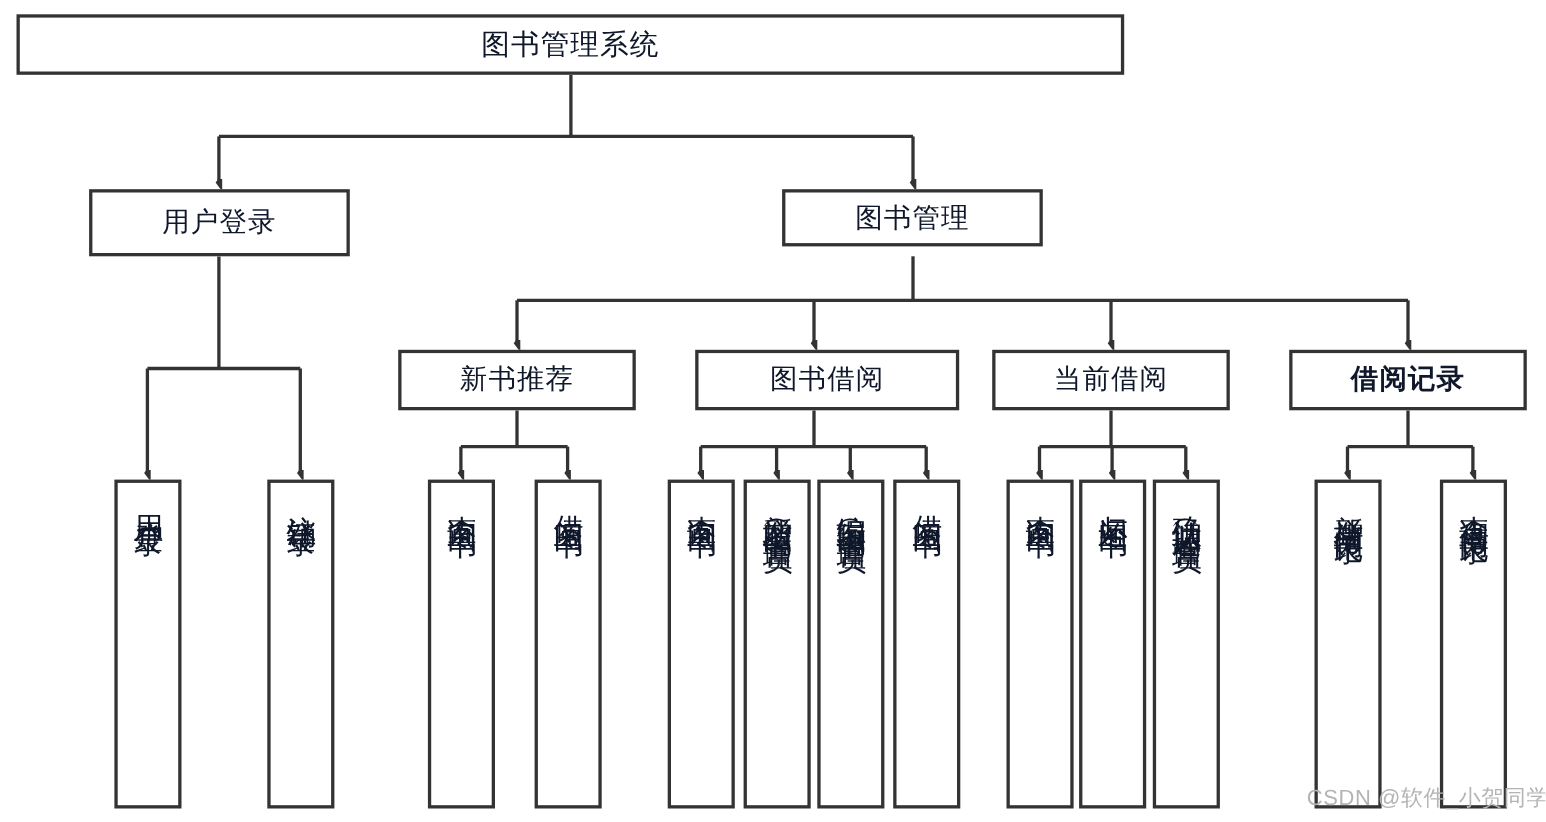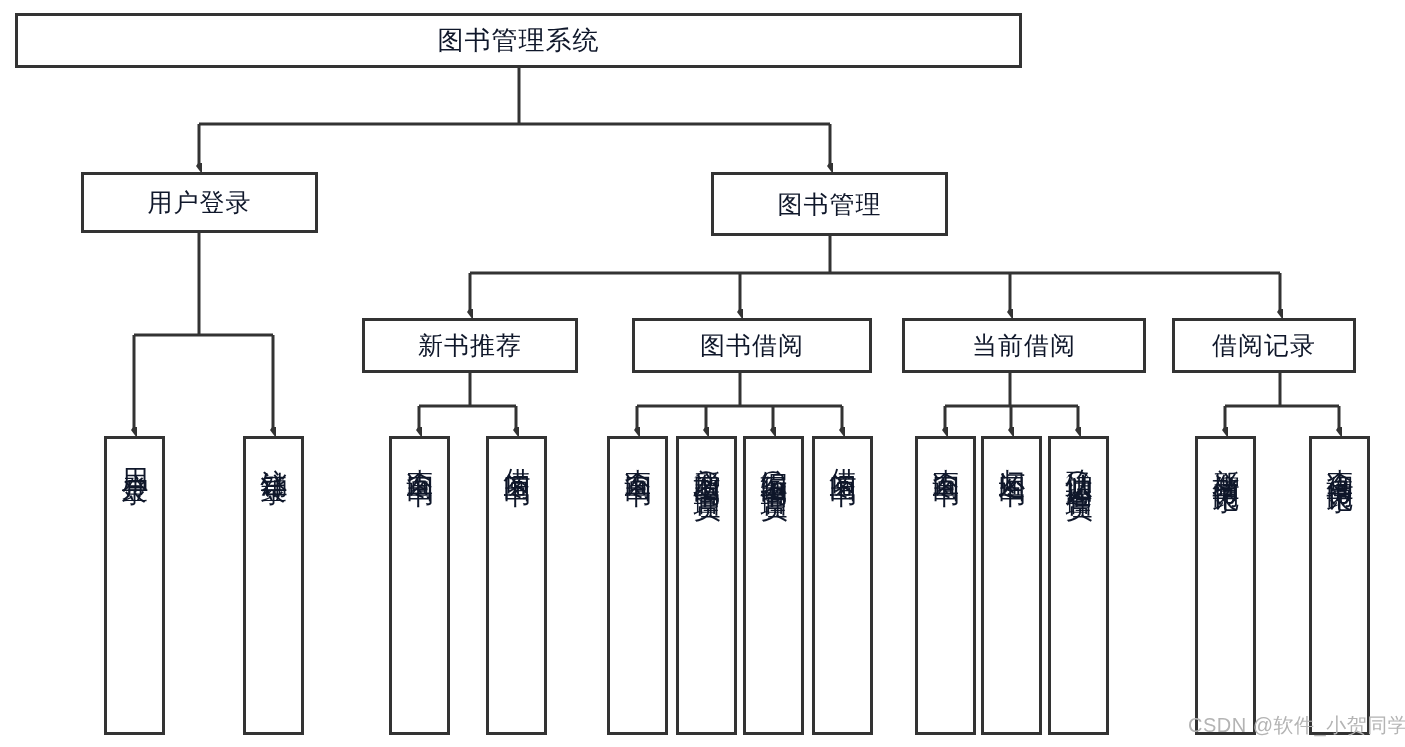--- a/index.html
+++ b/index.html
@@ -94,34 +94,34 @@
     </g>
   </svg>
 
   <div class="node root h" style="left:15px;top:13px;width:1007px;height:55px;">
     <span class="txt">图书管理系统</span>
   </div>
 
   <div class="node h" style="left:81px;top:172px;width:237px;height:61px;">
     <span class="txt">用户登录</span>
   </div>
-  <div class="node h" style="left:711px;top:172px;width:237px;height:64px;">
+  <div class="node h" style="left:711px;top:172px;width:237px;height:52px;">
     <span class="txt">图书管理</span>
   </div>
 
   <div class="node h" style="left:362px;top:318px;width:216px;height:55px;">
     <span class="txt">新书推荐</span>
   </div>
   <div class="node h" style="left:632px;top:318px;width:240px;height:55px;">
     <span class="txt">图书借阅</span>
   </div>
-  <div class="node h" style="left:902px;top:318px;width:244px;height:55px;">
+  <div class="node h" style="left:902px;top:318px;width:216px;height:55px;">
     <span class="txt">当前借阅</span>
   </div>
-  <div class="node h" style="left:1172px;top:318px;width:184px;height:55px;">
+  <div class="node h" style="left:1172px;top:318px;width:216px;height:55px;font-weight:bold;">
     <span class="txt">借阅记录</span>
   </div>
 
   <div class="node v" style="left:104px;top:436px;width:61px;height:299px;">
     <span class="txt">用户登录</span>
   </div>
   <div class="node v" style="left:243px;top:436px;width:61px;height:299px;">
     <span class="txt">注销登录</span>
   </div>
 

